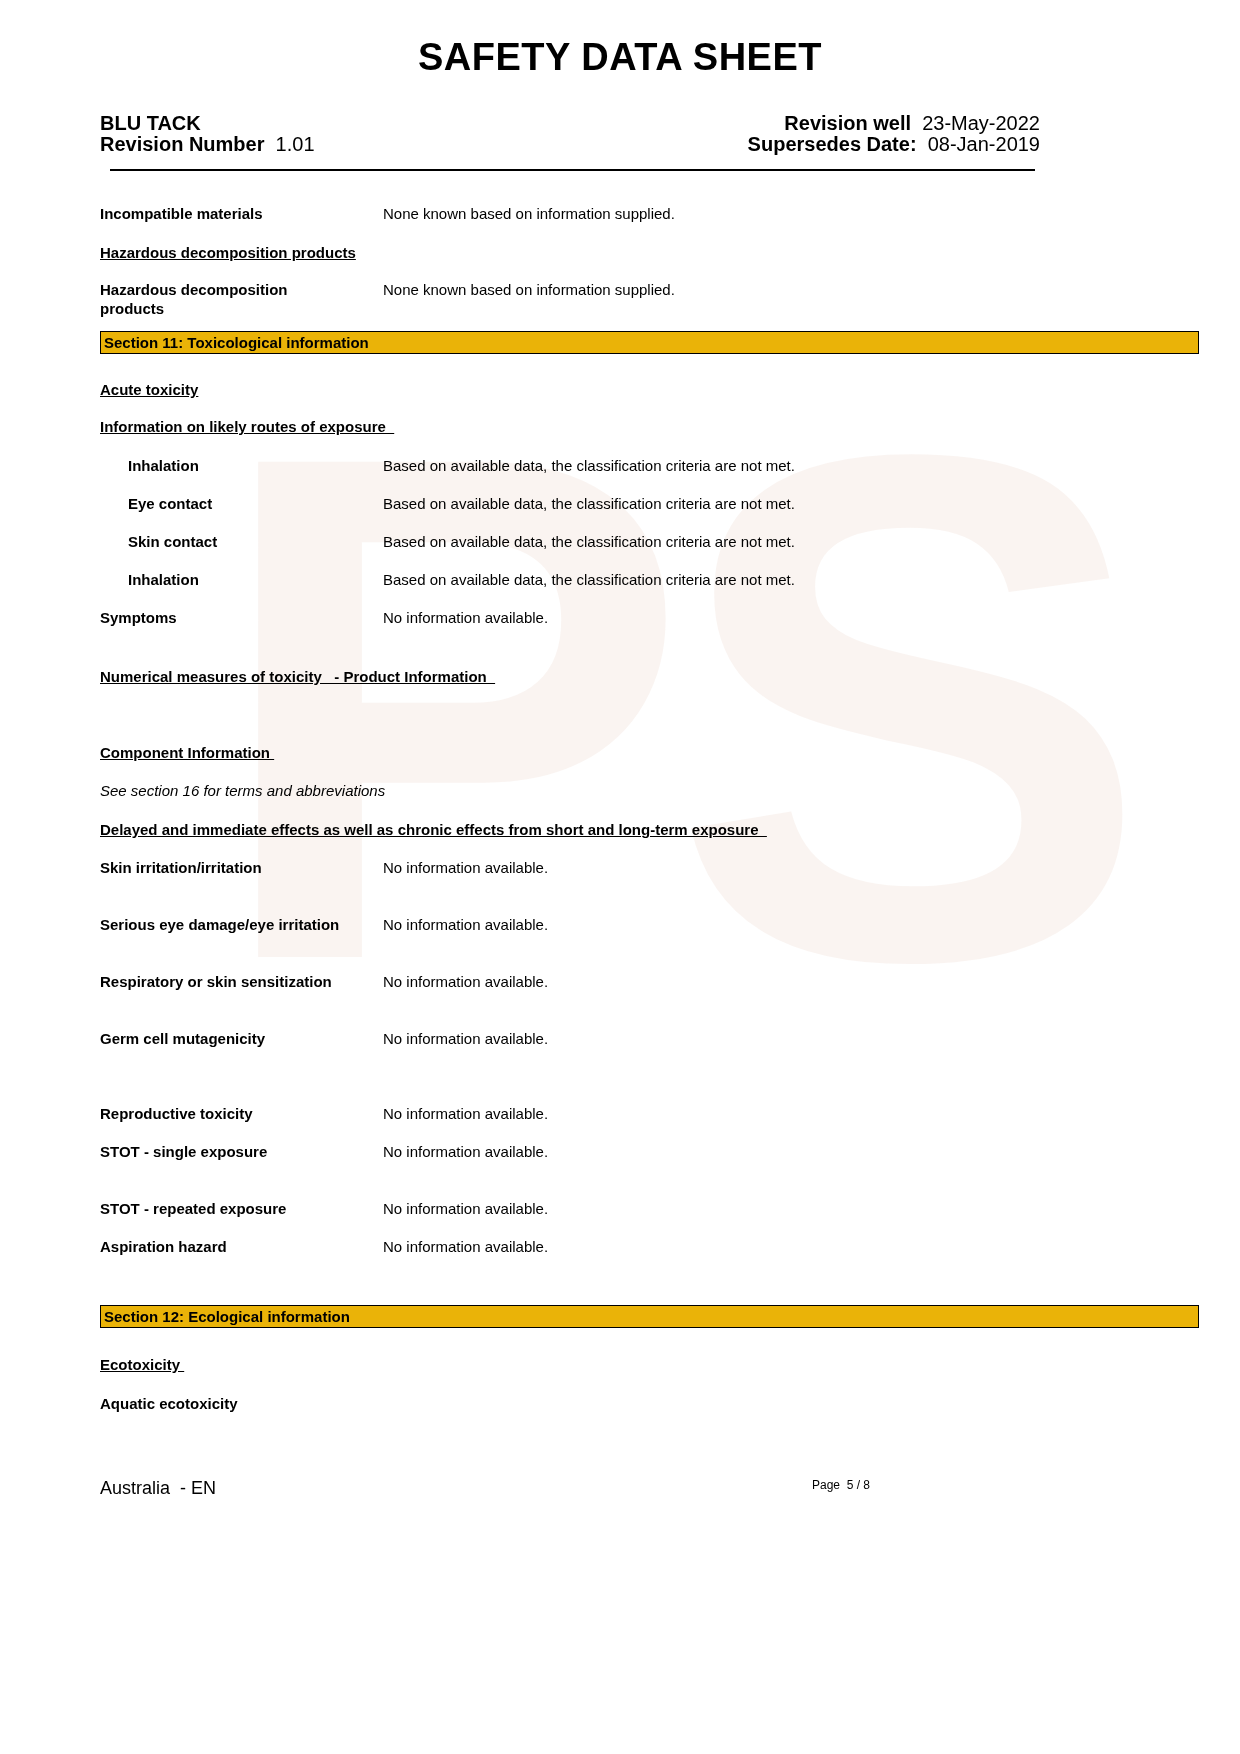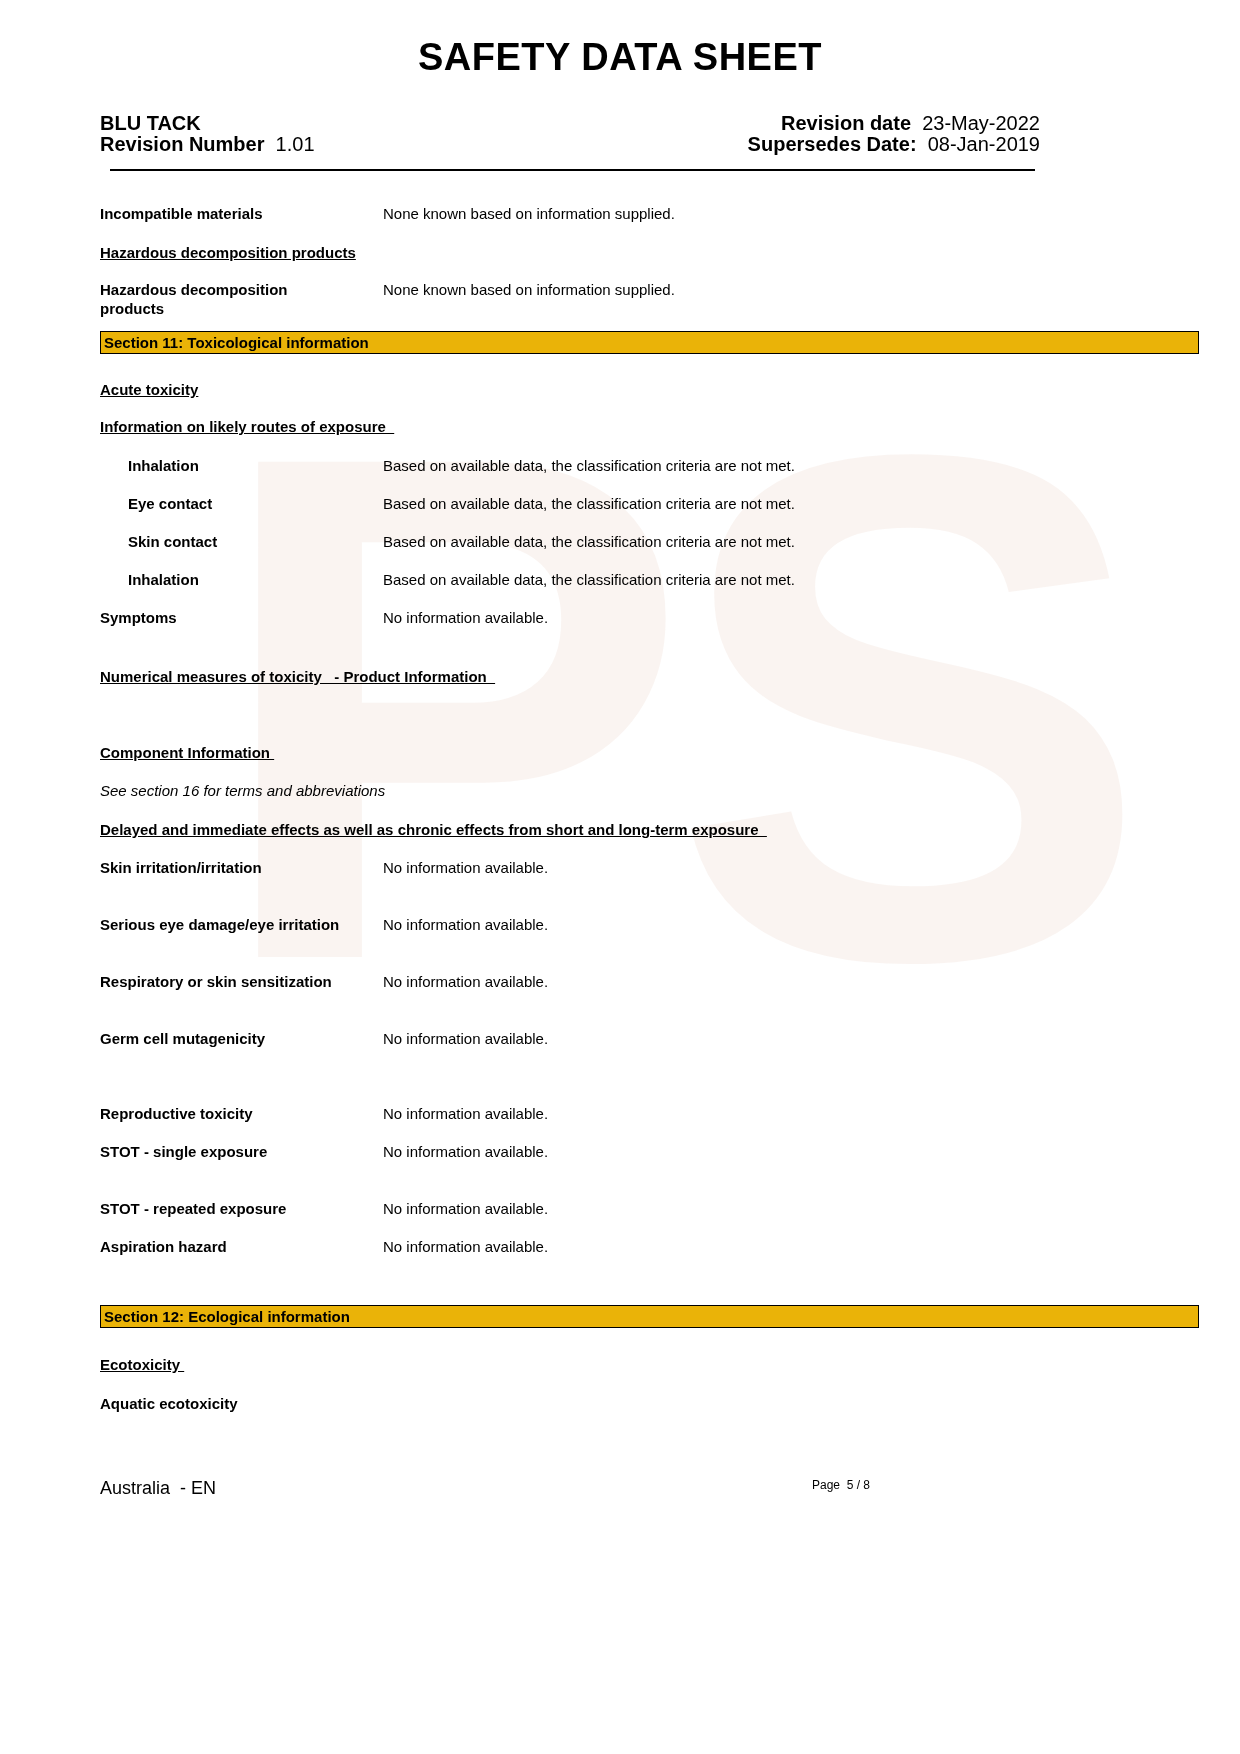--- a/index.html
+++ b/index.html
@@ -108,21 +108,21 @@
   <div class="content-layer">
 
     <div class="doc-title">SAFETY DATA SHEET</div>
 
     <div class="header-block">
       <div class="header-left">
         <div class="line b">BLU TACK</div>
         <div class="line"><span class="b">Revision Number</span><span>  1.01</span></div>
       </div>
       <div class="header-right">
-        <div class="line"><span class="b">Revision date</span><span>  23-May-2022</span></div>
+        <div class="line"><span class="b">Revision well</span><span>  23-May-2022</span></div>
         <div class="line"><span class="b">Supersedes Date:</span><span>  08-Jan-2019</span></div>
       </div>
     </div>
 
     <div class="rule"></div>
 
     <div class="content">
 
       <div class="row" style="margin-top:33px">
         <div class="label">Incompatible materials</div>

